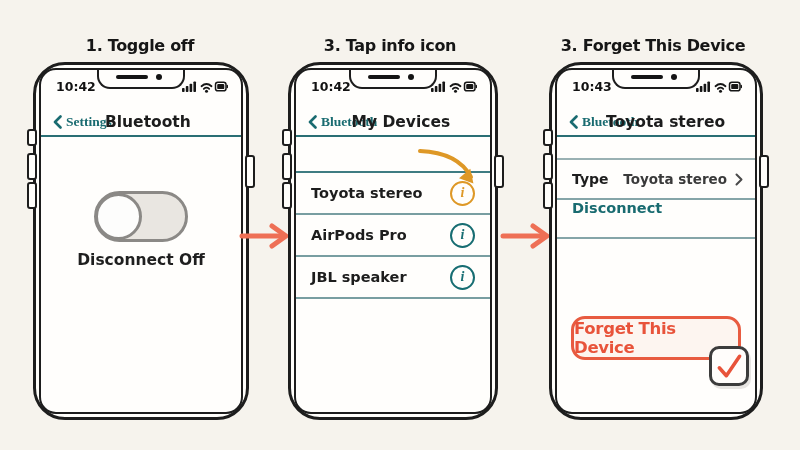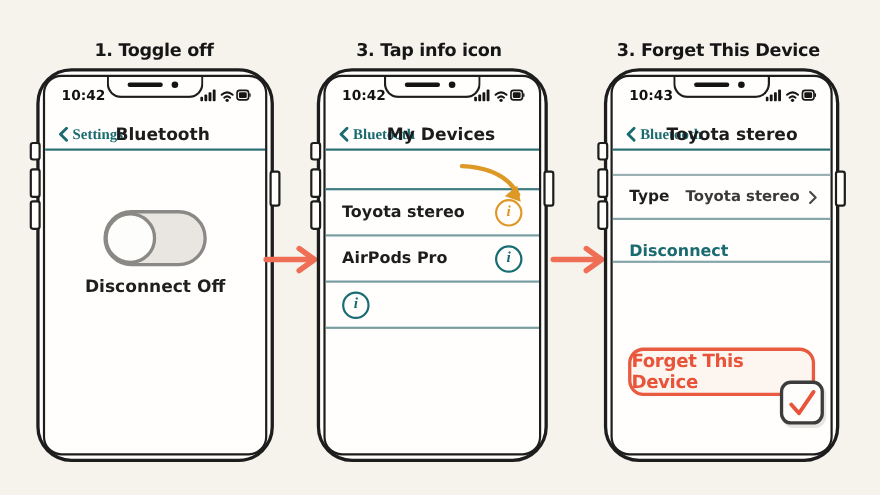--- a/index.html
+++ b/index.html
@@ -134,21 +134,21 @@
     border-top:2px solid #9ab1b3;
   }
   .set-row{
     height:38px;display:flex;align-items:center;justify-content:space-between;
     padding:0 12px 0 15px;border-bottom:2px solid #85a5a8;
   }
   .set-label{font-size:14px;font-weight:600;color:#1e1e1e;}
   .set-right{display:flex;align-items:center;gap:8px;}
   .set-value{font-size:13.5px;font-weight:600;color:#3a3a3a;}
   .set-value.dim{color:#6a6a6a;}
-  .disconnect-row{height:37px;display:flex;align-items:flex-end;
+  .disconnect-row{height:37px;display:flex;align-items:flex-start;
     padding:0 15px;border-bottom:2px solid #85a5a8;}
   .disconnect-label{font-size:14.5px;font-weight:600;color:#196b70;}
 
   .forget-btn{
     position:absolute;left:14px;right:14px;top:246px;height:44px;
     border:3px solid #e85b40;border-radius:14px;
     background:#fdf5f0;
     display:flex;align-items:center;justify-content:flex-start;
     font-size:16.5px;font-weight:600;letter-spacing:-0.3px;color:#e8533a;
     box-sizing:border-box;
@@ -272,20 +272,21 @@
       <div class="dev-list">
         <div class="dev-row">
           <span class="dev-name">Toyota stereo</span>
           <span class="info-badge info-amber">i</span>
         </div>
         <div class="dev-row">
           <span class="dev-name">AirPods Pro</span>
           <span class="info-badge info-teal">i</span>
         </div>
         <div class="dev-row">
+          <span class="dev-name">JBL speaker</span>
           <span class="info-badge info-teal">i</span>
         </div>
       </div>
 
       <svg class="tap-arrow" width="68" height="44" viewBox="0 0 68 44">
         <path d="M6 7 C 30 8, 48 16, 57 33" fill="none" stroke="#de9826" stroke-width="4" stroke-linecap="round"></path>
         <polygon points="58,40 45,32 58,25" fill="#de9826" transform="rotate(-12 56 33)"></polygon>
       </svg>
     </div>
   </div>

